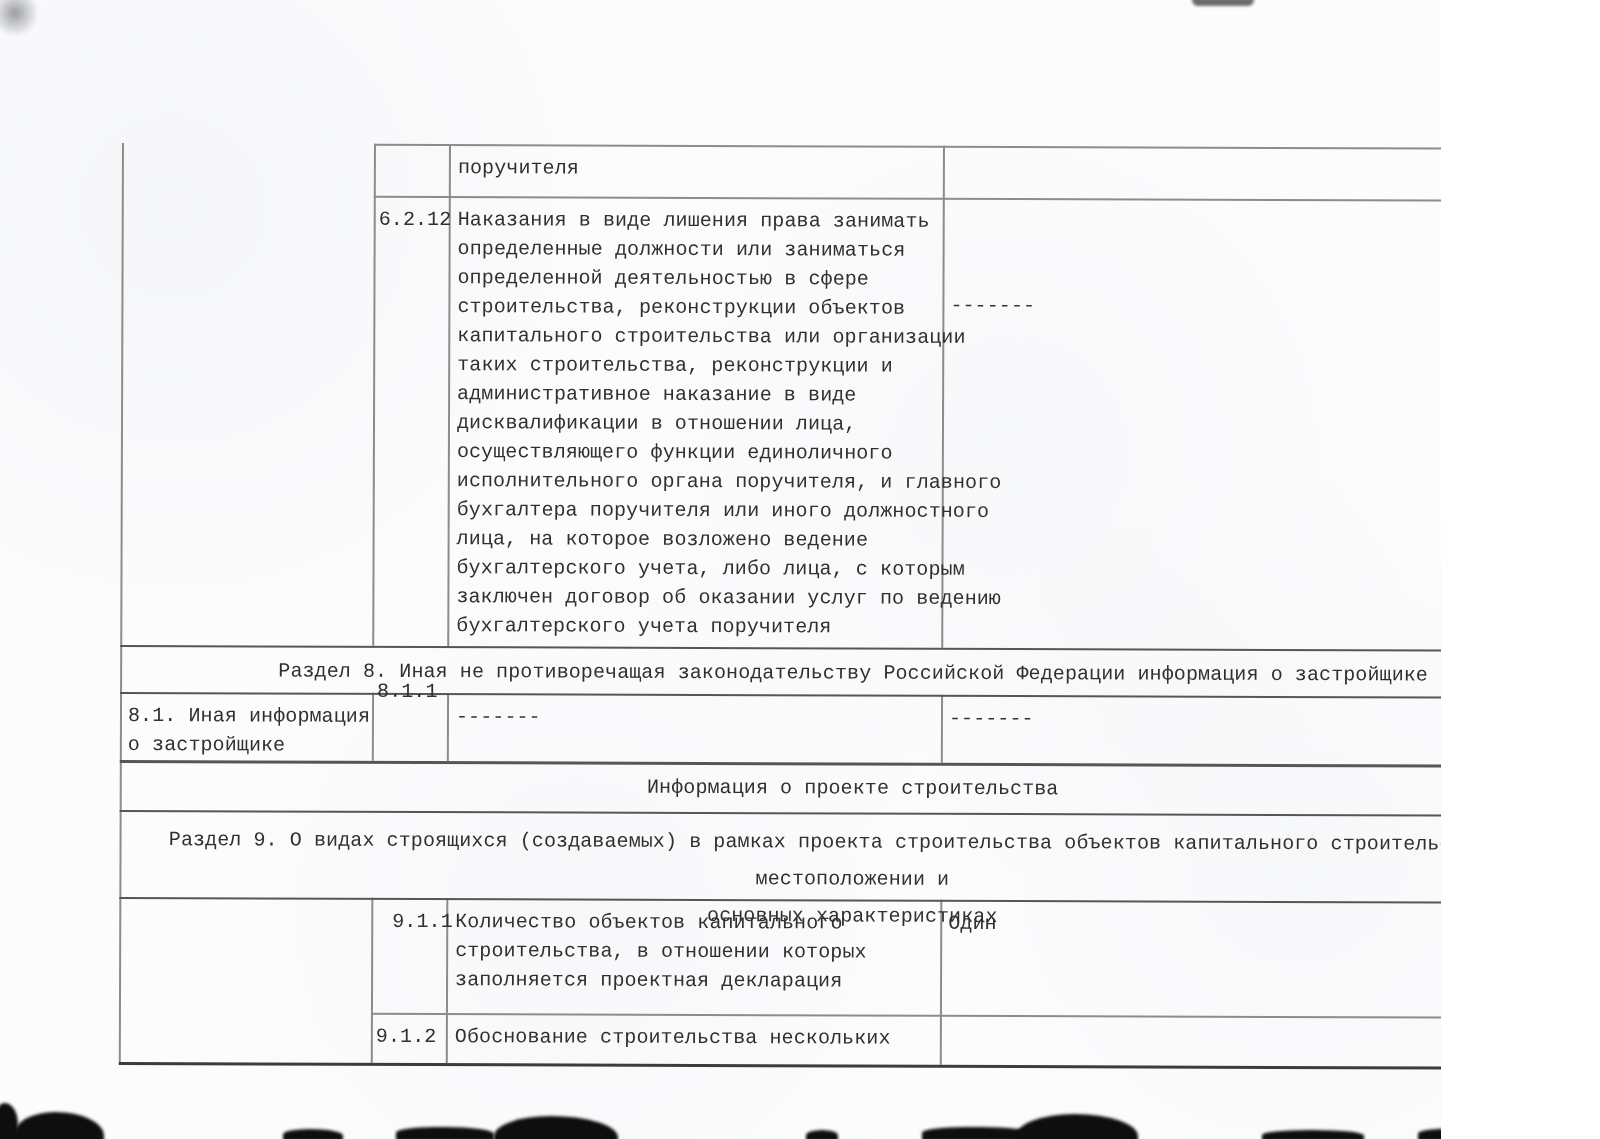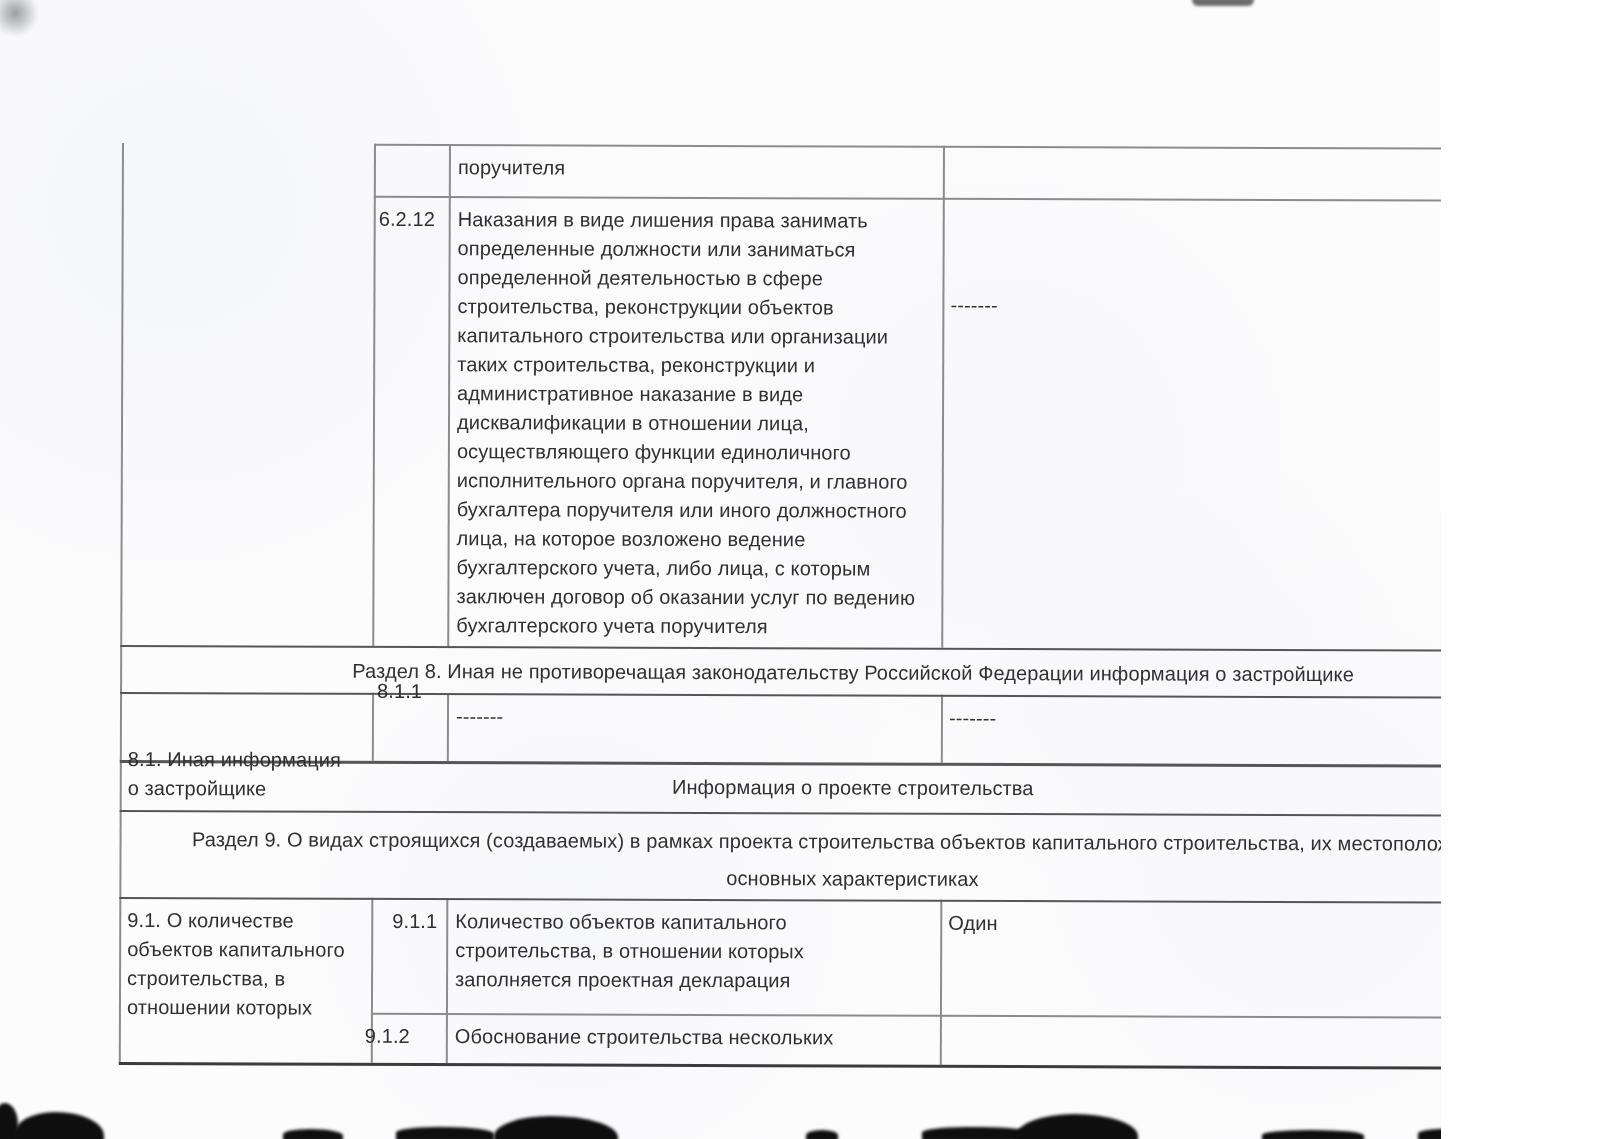--- a/index.html
+++ b/index.html
@@ -6,21 +6,21 @@
   #sheet{
     position:relative;
     width:1441px;height:1139px;
     overflow:hidden;
     background:#fcfcfd;
     background-image:
       radial-gradient(circle at 12% 18%, rgba(185,192,205,0.10), transparent 30%),
       radial-gradient(circle at 70% 40%, rgba(185,192,205,0.07), transparent 35%),
       radial-gradient(circle at 40% 80%, rgba(185,192,205,0.08), transparent 30%),
       radial-gradient(circle at 90% 75%, rgba(185,192,205,0.07), transparent 25%);
-    font-family:Liberation Sans, sans-serif;
+    font-family:Liberation Mono, monospace;
   }
   #table-layer{
     position:absolute;left:0;top:0;width:1600px;height:1139px;
     transform:rotate(0.2deg);
     transform-origin:140px 140px;
   }
   .vline,.hline{position:absolute;background:#8c8c8c;}
   .hline.dark{background:#565656;}
   .hline.darker{background:#3c3c3c;}
   .cell{
@@ -84,42 +84,38 @@
 исполнительного органа поручителя, и главного
 бухгалтера поручителя или иного должностного
 лица, на которое возложено ведение
 бухгалтерского учета, либо лица, с которым
 заключен договор об оказании услуг по ведению
 бухгалтерского учета поручителя</div>
     <div class="cell" style="left:951px;top:288px;">-------</div>
 
     <div class="cell center" style="left:122px;top:656px;width:1466px;">Раздел 8. Иная не противоречащая законодательству Российской Федерации информация о застройщике</div>
 
-    <div class="cell" style="left:130px;top:701px;margin-top:44px;">8.1. Иная информация
+    <div class="cell" style="left:130px;top:701px;">8.1. Иная информация
 о застройщике</div>
     <div class="cell" style="left:379px;top:676px;">8.1.1</div>
     <div class="cell" style="left:458px;top:701px;">-------</div>
     <div class="cell" style="left:951px;top:701px;">-------</div>
 
     <div class="cell center" style="left:122px;top:771px;width:1466px;">Информация о проекте строительства</div>
 
     <div class="cell center hdr9" style="left:130px;top:821px;width:1450px;">Раздел 9. О видах строящихся (создаваемых) в рамках проекта строительства объектов капитального строительства, их местоположении и
 основных характеристиках</div>
 
-    <div class="cell" style="left:130px;top:906px;">9.1. О количестве
-объектов капитального
-строительства, в
-отношении которых</div>
     <div class="cell" style="left:395px;top:906px;">9.1.1</div>
     <div class="cell" style="left:458px;top:906px;">Количество объектов капитального
 строительства, в отношении которых
 заполняется проектная декларация</div>
     <div class="cell" style="left:951px;top:906px;">Один</div>
 
-    <div class="cell" style="left:368px;top:1021px;">9.1.2</div>
+    <div class="cell" style="left:379px;top:1021px;">9.1.2</div>
     <div class="cell" style="left:458px;top:1021px;">Обоснование строительства нескольких</div>
   </div>
 
   <div class="smudge" style="left:-10px;top:-10px;width:50px;height:46px;background:radial-gradient(circle,rgba(40,44,52,0.45),rgba(40,44,52,0) 70%);"></div>
   <div class="smudge" style="left:1192px;top:-2px;width:62px;height:8px;background:#3a3a3a;border-radius:0 0 6px 6px;opacity:0.75;"></div>
   <div class="smudge" style="left:1526px;top:-2px;width:50px;height:10px;background:#3a3a3a;border-radius:0 0 7px 7px;opacity:0.6;"></div>
 
   <div class="ink" style="left:-6px;top:1103px;width:24px;height:40px;border-radius:60% 70% 0 0;"></div>
   <div class="ink" style="left:14px;top:1112px;width:90px;height:30px;border-radius:55% 65% 0 0 / 90% 95% 0 0;"></div>
   <div class="ink" style="left:283px;top:1129px;width:60px;height:12px;border-radius:45% 55% 0 0;"></div>

